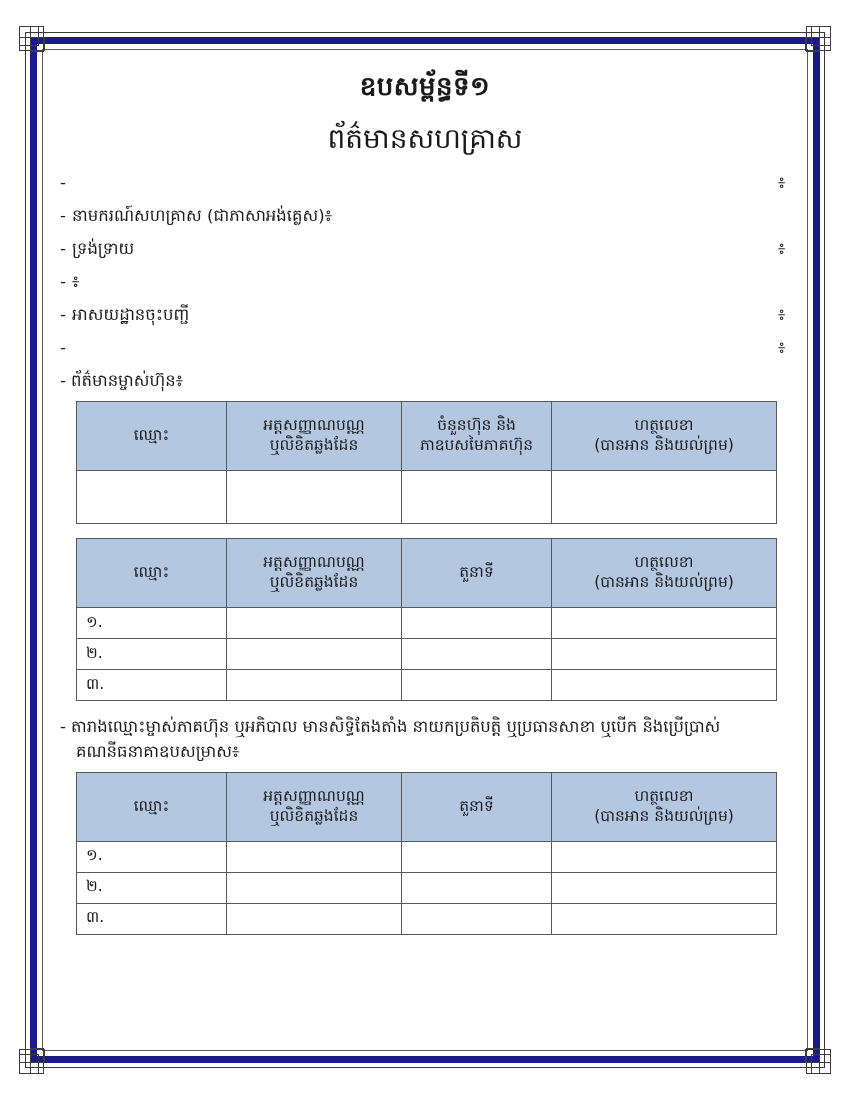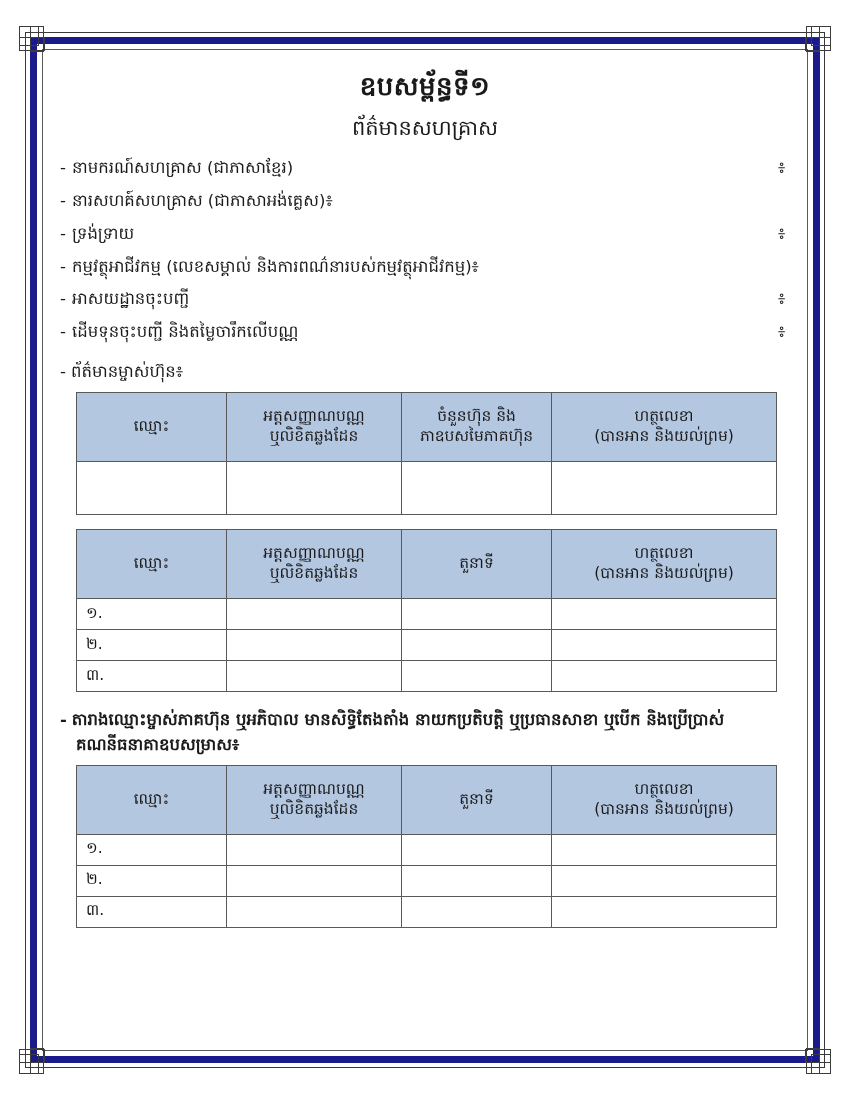--- a/index.html
+++ b/index.html
@@ -72,25 +72,25 @@
     box-sizing: border-box;
   }
 
   
   .doc-title {
     text-align: center;
     font-size: 26px;
     font-weight: bold;
     letter-spacing: 0.5px;
     line-height: 1.25;
-    margin: 12px 0 12px 0;
+    margin: 12px 0 18px 0;
   }
   .doc-subtitle {
     text-align: center;
-    font-size: 21px;
+    font-size: 28px;
     font-weight: normal;
     line-height: 1.3;
     margin: 0 0 14px 0;
   }
 
   
   .field-list {
     margin: 0;
     padding: 0;
     list-style: none;
@@ -119,27 +119,26 @@
   }
   
   .field-row.tight .field-spacer { flex: 0 0 0; }
   .field-row.tight .field-colon { width: auto; }
 
   
   .section-caption {
     font-size: 16.5px;
     line-height: 1.5;
     padding-left: 10px;
-    margin: 16px 0 7px 0;
+    margin: 10px 0 7px 0;
   }
   .section-caption .cap-dash { margin-right: 5px; }
   .section-caption.wrap {
     padding-left: 10px;
     text-indent: 0;
-    font-weight: bold;
   }
   .section-caption.wrap .cap-line2 {
     display: block;
     padding-left: 16px;
   }
 
   
   table.form-table {
     border-collapse: collapse;
     width: 700px;
@@ -211,51 +210,48 @@
 
 <div id="content">
 
   <div class="doc-title">ឧបសម្ព័ន្ធទី១</div>
 
   <div class="doc-subtitle">ព័ត៌មានសហគ្រាស</div>
 
   <div class="field-list">
       <div class="field-row">
         <span class="field-dash">-</span>
-        <span class="field-label">នាមករណ៍សហគ្រាស (ជាភាសាខ្មែរ)</span>
         <span class="field-spacer"></span>
         <span class="field-colon">៖</span>
       </div>
       <div class="field-row tight">
         <span class="field-dash">-</span>
-        <span class="field-label">នារសហគ៍សហគ្រាស (ជាភាសាអង់គ្លេស)</span>
+        <span class="field-label">នាមករណ៍សហគ្រាស (ជាភាសាអង់គ្លេស)</span>
         <span class="field-spacer"></span>
         <span class="field-colon">៖</span>
       </div>
       <div class="field-row">
         <span class="field-dash">-</span>
         <span class="field-label">ទ្រង់ទ្រាយ</span>
         <span class="field-spacer"></span>
         <span class="field-colon">៖</span>
       </div>
       <div class="field-row tight">
         <span class="field-dash">-</span>
-        <span class="field-label">កម្មវត្ថុអាជីវកម្ម (លេខសម្គាល់ និងការពណ៌នារបស់កម្មវត្ថុអាជីវកម្ម)</span>
         <span class="field-spacer"></span>
         <span class="field-colon">៖</span>
       </div>
       <div class="field-row">
         <span class="field-dash">-</span>
         <span class="field-label">អាសយដ្ឋានចុះបញ្ជី</span>
         <span class="field-spacer"></span>
         <span class="field-colon">៖</span>
       </div>
       <div class="field-row">
         <span class="field-dash">-</span>
-        <span class="field-label">ដើមទុនចុះបញ្ជី និងតម្លៃចារឹកលើបណ្ណ</span>
         <span class="field-spacer"></span>
         <span class="field-colon">៖</span>
       </div>
     </div>
 
   <div>
       <div class="section-caption"><span class="cap-dash">-</span><span>ព័ត៌មានម្ចាស់ហ៊ុន៖</span></div>
       <table class="form-table tall">
         <colgroup>
           <col class="c-name">

